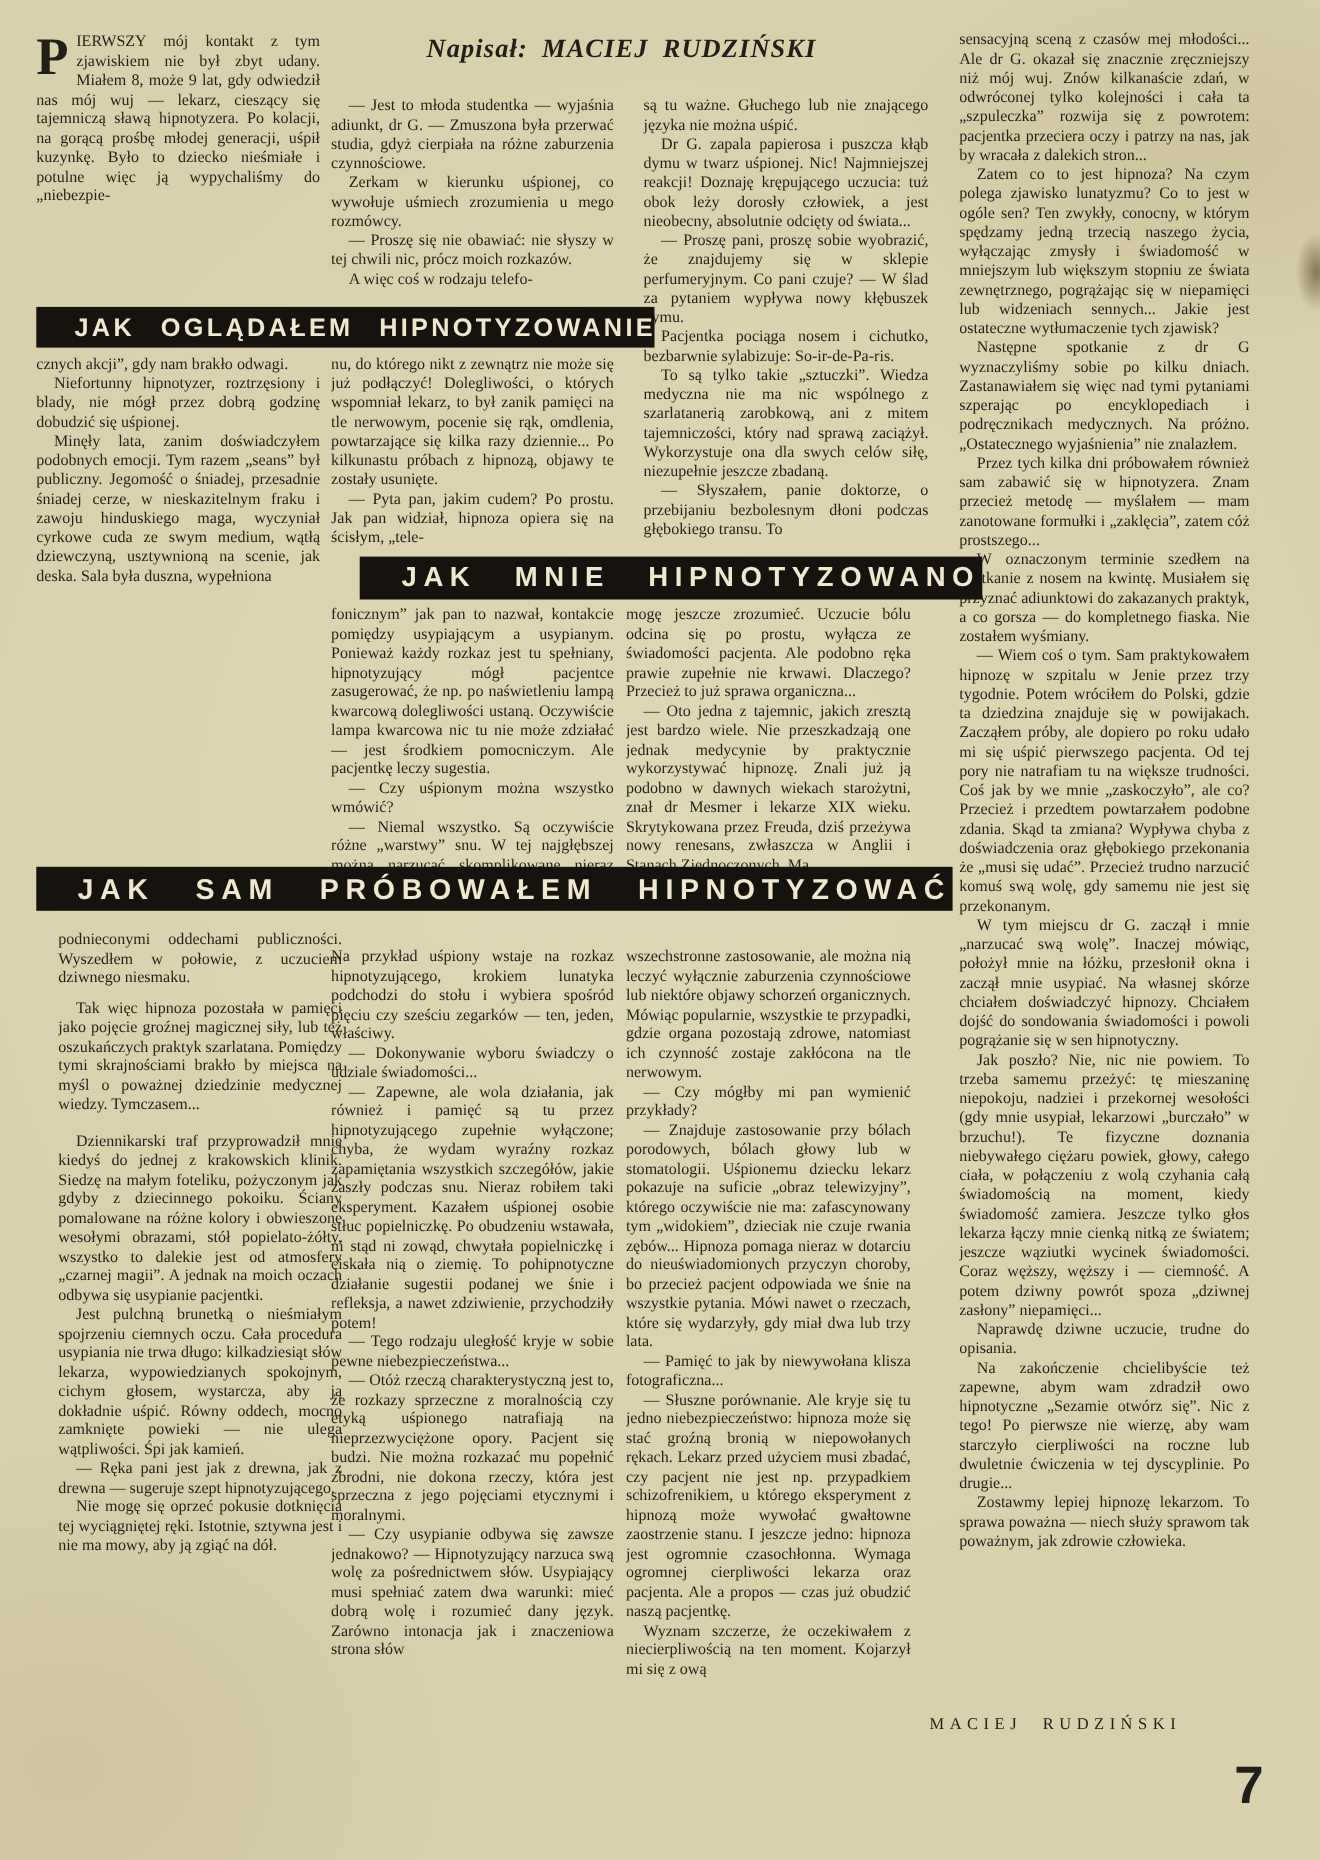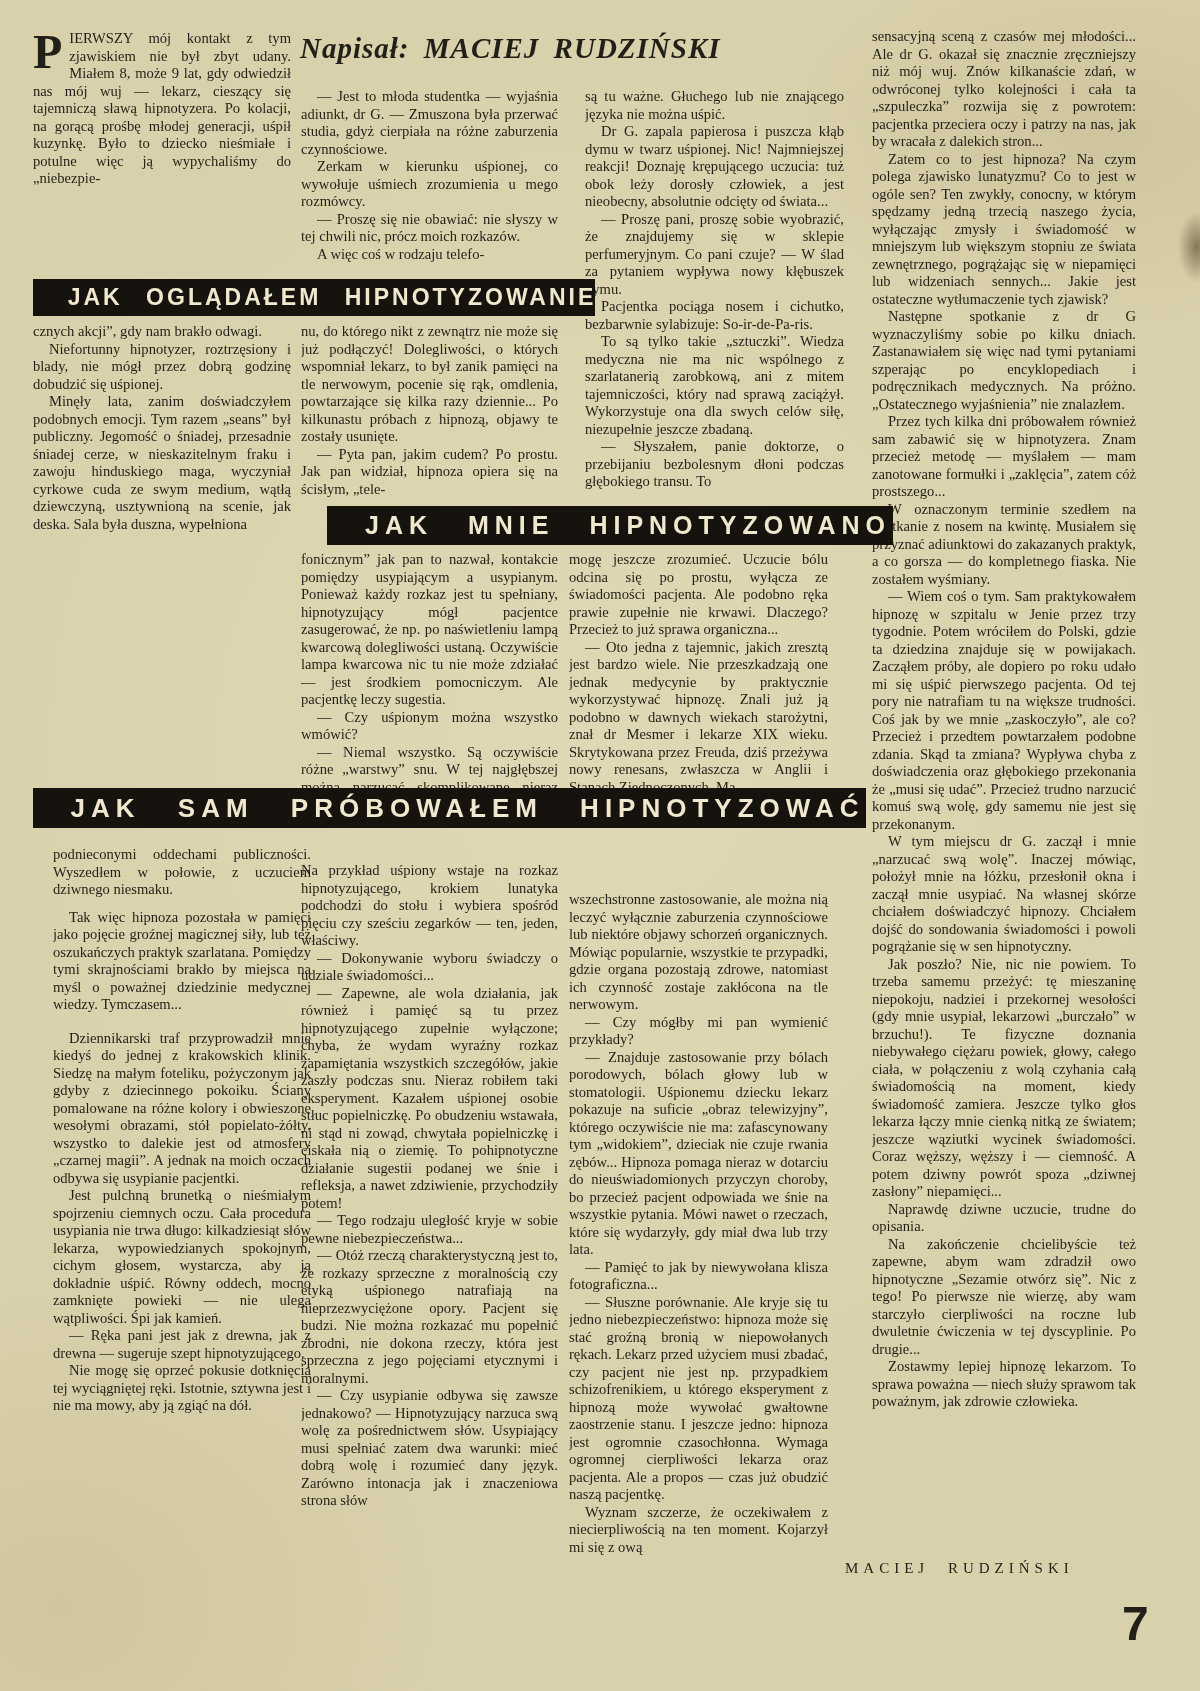--- a/index.html
+++ b/index.html
@@ -12,21 +12,21 @@
       radial-gradient(ellipse 900px 1000px at 50% 45%, rgba(255,250,225,.18), transparent 75%);
     font-family:"Liberation Serif", serif;
     color:#221f18;
   }
   .stain {
     position:absolute; right:0; top:212px; width:22px; height:70px;
     background:radial-gradient(ellipse at 85% 50%, rgba(70,50,20,.55), rgba(70,50,20,0) 72%);
   }
   .headline {
     position:absolute; left:300px; top:32px; width:530px; height:46px; margin:0;
-    font-style:italic; font-weight:bold; font-size:29px;
+    text-align:center; font-style:italic; font-weight:bold; font-size:24px;
     letter-spacing:1px; word-spacing:6px; white-space:nowrap;
   }
   .block {
     position:absolute; overflow:hidden; text-align:justify;
     font-size:14.6px; line-height:17.5px;
   }
   .para { margin:0; text-indent:16px; }
   .cont .para:first-child { text-indent:0; }
   .lead { text-indent:0; }
   .dropcap {
@@ -47,21 +47,21 @@
   .b-col1top   { left:33px;  top:30px;  width:258px; height:248px; }
   .b-col2top   { left:301px; top:88px;  width:257px; height:190px; }
   .b-col3top   { left:569px; top:88px;  width:259px; height:416px;margin-left:16px; }
   .b-col4      { left:872px; top:28px;  width:264px; height:1528px; }
   .b-col1mid   { left:33px;  top:323px; width:258px; height:490px; }
   .b-col2mid   { left:301px; top:323px; width:257px; height:180px; }
   .b-col2lower { left:301px; top:551px; width:257px; height:262px; }
   .b-col3lower { left:569px; top:551px; width:259px; height:262px; }
   .b-col1bot   { left:33px;  top:846px; width:258px; height:782px;margin-left:20px; }
   .b-col2bot   { left:301px; top:862px; width:257px; height:782px; }
-  .b-col3bot   { left:569px; top:891px; width:259px; height:782px; }
+  .b-col3bot   { left:569px; top:862px; width:259px; height:782px; }
 
   .b-col1bot .para:nth-child(2) { margin-top:10px; }
   .b-col1bot .para:nth-child(3) { margin-top:16px; }
 
   .signature {
     position:absolute; left:845px; top:1560px; width:264px;
     font-weight:normal; font-size:15px; letter-spacing:5px; word-spacing:10px;
     white-space:nowrap;
   }
   .pagenum {

